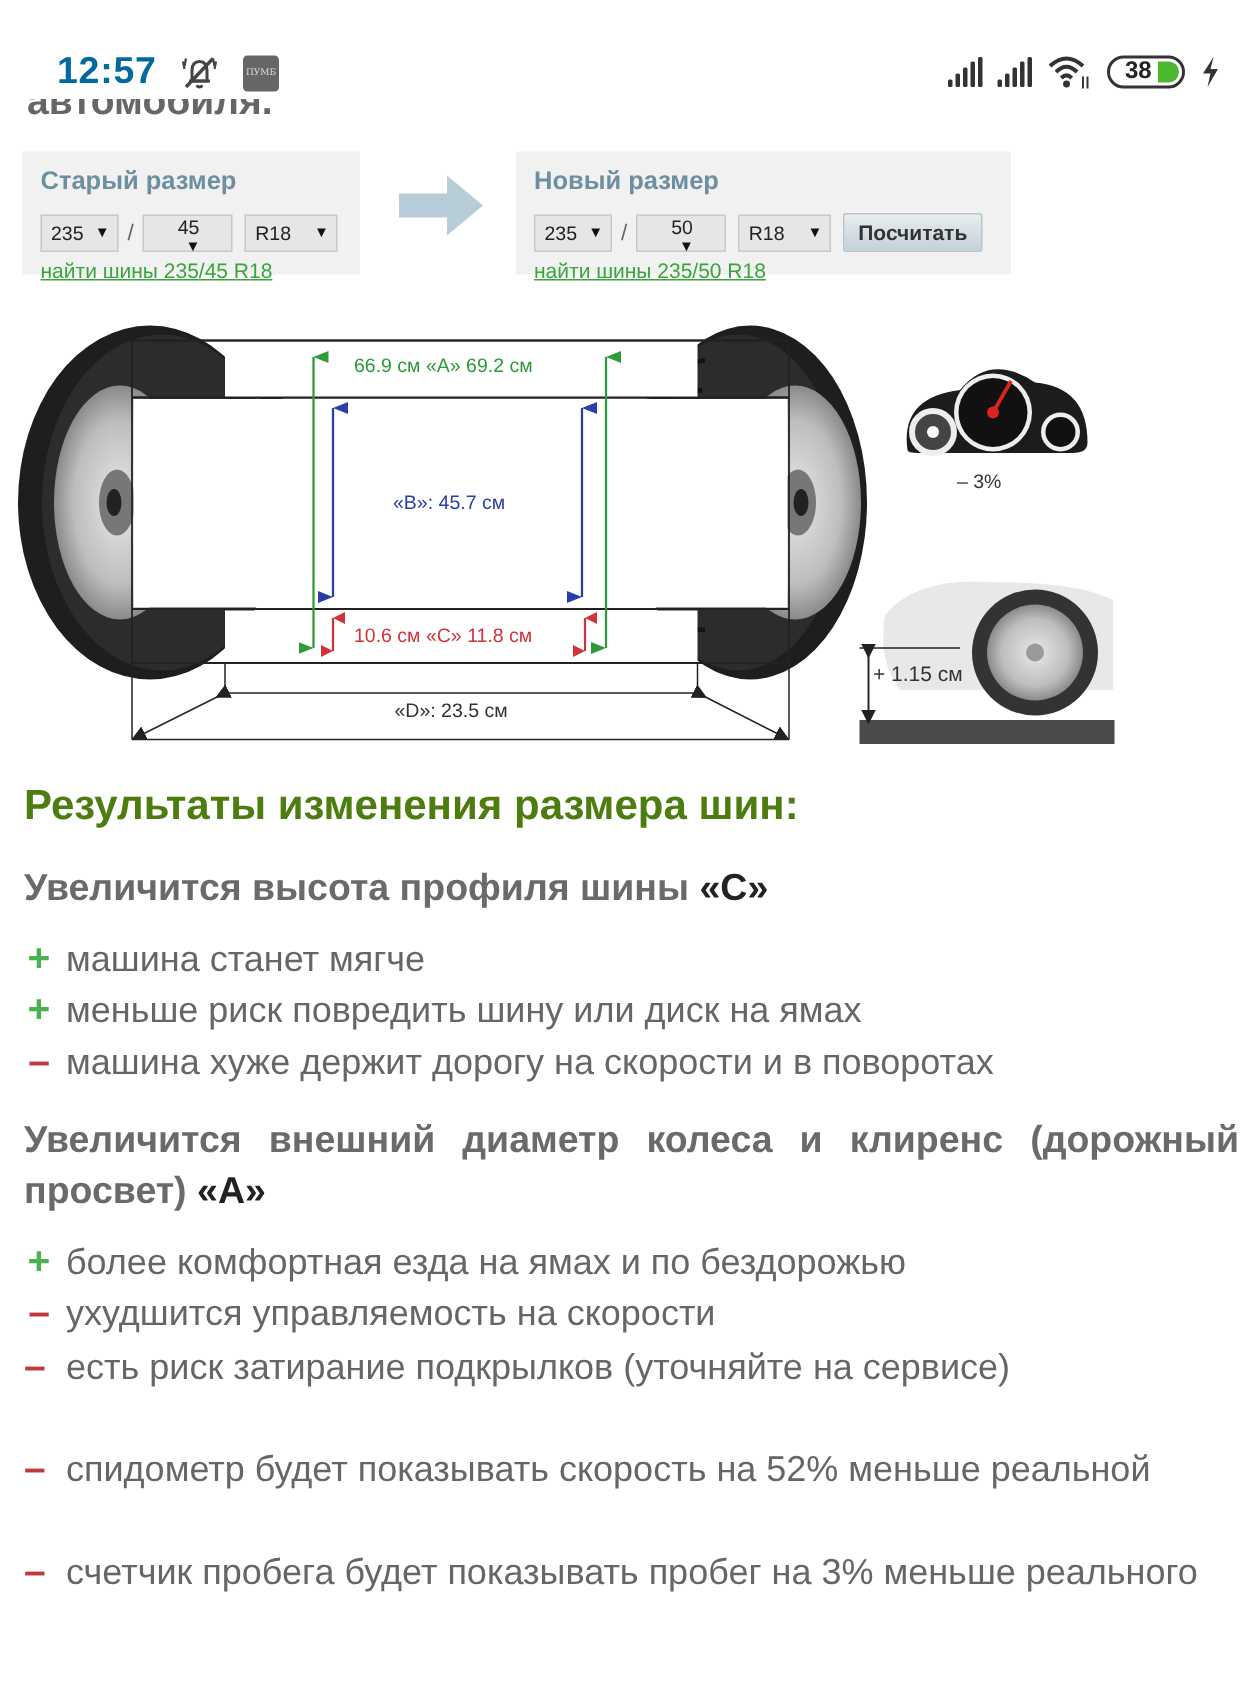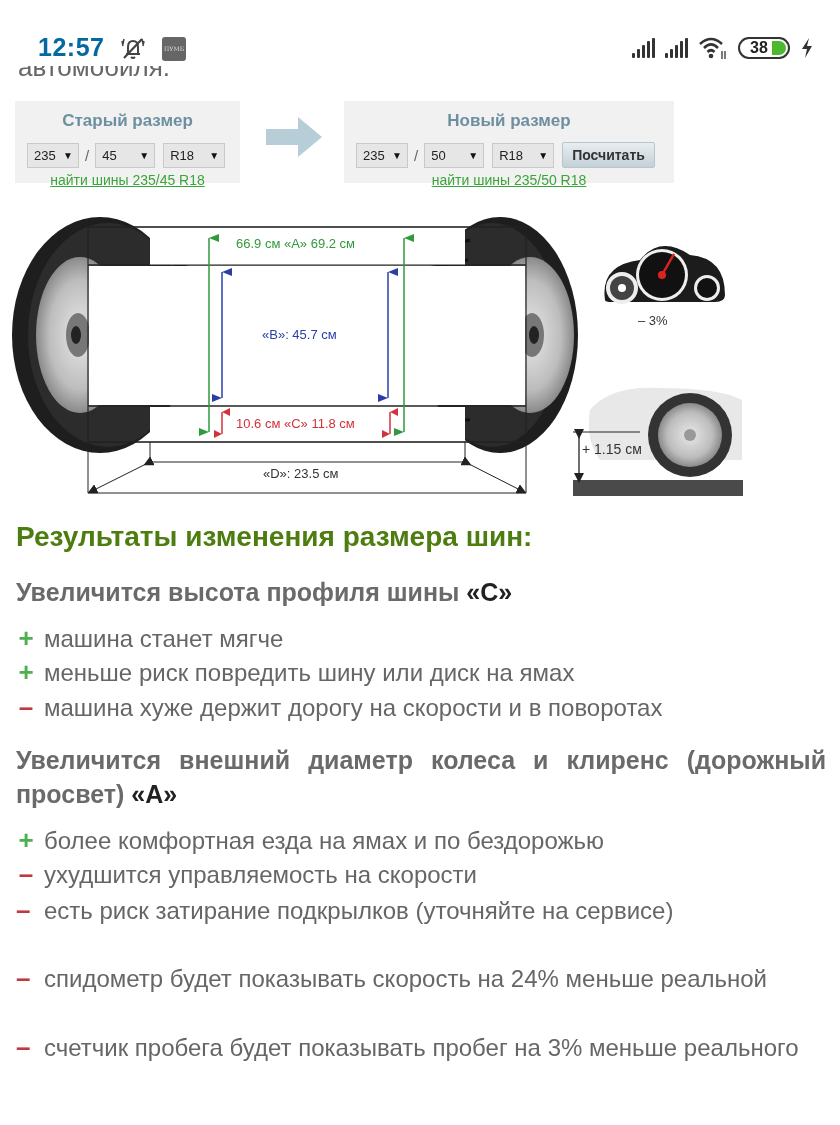--- a/index.html
+++ b/index.html
@@ -12,33 +12,33 @@
   .sb-bell { position: absolute; left: 120px; top: 36px; width: 26px; height: 26px; }
   .sb-pumb { position: absolute; left: 162px; top: 37px; width: 24px; height: 24px; background: #666; border-radius: 3px; color: #ddd; font-size: 6px; line-height: 24px; text-align: center; font-family: "DejaVu Serif", serif; }
   .sb-right { position: absolute; right: 26px; top: 36px; display: flex; align-items: center; gap: 10px; }
   .sig { display: flex; align-items: flex-end; gap: 2px; height: 20px; }
   .sig span { display: block; width: 3px; background: #333; border-radius: 1px; }
   .battery { position: relative; width: 52px; height: 22px; border: 2px solid #333; border-radius: 11px; }
   .battery .fill { position: absolute; right: 2px; top: 2px; width: 14px; height: 14px; background: #4cb82f; border-radius: 0 7px 7px 0; }
   .battery .num { position: absolute; left: 10px; top: 0px; font-size: 16px; font-weight: bold; color: #222; line-height: 18px; }
   .bolt { width: 14px; height: 20px; }
 
-  .cut-text { position: absolute; left: 18px; top: 66px; font-size: 26px; color: #666; height: 20px; overflow: hidden; line-height: 30px; }
+  .cut-text { position: absolute; left: 18px; top: 66px; font-size: 26px; color: #666; height: 20px; overflow: hidden; line-height: 30px; font-weight: bold; }
   .cut-text span { display: block; margin-top: -14px; }
 
   
-  .panel { position: absolute; top: 101px; height: 82px; background: #f1f1f1; padding: 10px 12px; text-align: center; }
+  .panel { position: absolute; top: 101px; height: 82px; background: #f1f1f1; padding: 10px 12px; }
   .panel-old { left: 15px; width: 225px; }
   .panel-new { left: 344px; width: 330px; }
   .panel-title { font-size: 17px; font-weight: bold; color: #6d8fa0; margin-bottom: 11px; }
   .controls { display: flex; align-items: center; height: 26px; }
   .sel { height: 25px; border: 1px solid #c9c9c9; background: #e6e6e6; font-size: 13px; color: #222; display: flex; align-items: center; justify-content: space-between; padding: 0 5px 0 6px; }
   .sel .caret { font-size: 10px; color: #111; margin-left: 6px; }
   .w1 { width: 52px; }
-  .w2 { width: 60px; }
+  .w2 { width: 60px; flex-direction: column; }
   .w3 { width: 62px; }
   .slash { color: #666; font-size: 15px; margin: 0 6px; }
   .gap { width: 8px; }
   .calc-btn { margin-left: 8px; height: 26px; padding: 0 9px; font-size: 14px; font-weight: bold; color: #333; border: 1px solid #b9c5cb; border-radius: 2px; background: linear-gradient(#e8edf0, #c3d1d8); display: flex; align-items: center; }
   .find-link { display: block; margin-top: 4px; font-size: 14px; color: #3aa53a; text-decoration: underline; }
 
   .arrow { position: absolute; left: 266px; top: 117px; width: 58px; height: 40px; }
 
   
   .diagram { position: absolute; left: 0; top: 210px; width: 840px; height: 300px; }
@@ -274,17 +274,17 @@
 <div class="item" style="top:823px">
   <span class="mark plus">+</span><span>более комфортная езда на ямах и по бездорожью</span>
 </div>
 <div class="item" style="top:857px">
   <span class="mark minus">–</span><span>ухудшится управляемость на скорости</span>
 </div>
 <div class="item j" style="top:893px">
   <span class="mark minus">–</span><span>есть риск затирание подкрылков (уточняйте на сервисе)</span>
 </div>
 <div class="item j" style="top:961px">
-  <span class="mark minus">–</span><span>спидометр будет показывать скорость на 24% меньше реальной</span>
+  <span class="mark minus">–</span><span>спидометр будет показывать скорость на 52% меньше реальной</span>
 </div>
 <div class="item j" style="top:1030px">
   <span class="mark minus">–</span><span>счетчик пробега будет показывать пробег на 3% меньше реального</span>
 </div>
 
 </body></html>

